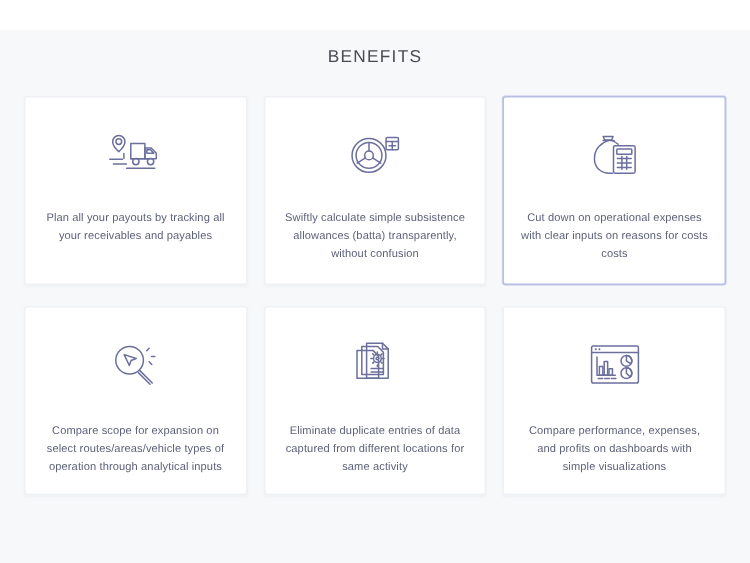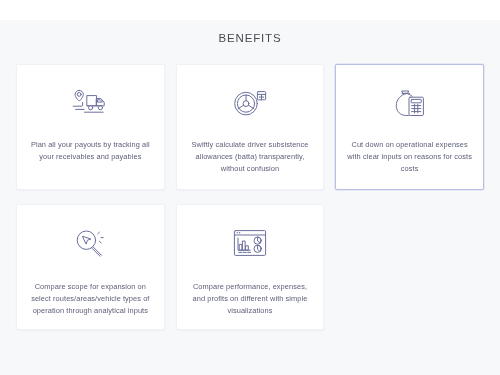--- a/index.html
+++ b/index.html
@@ -150,21 +150,21 @@
             <circle cx="13" cy="14.6" r="2.9"></circle>
 
             <path d="M13 11.7V6.0"></path>
             <path d="M10.6 16.2 5.1 19.8"></path>
             <path d="M15.4 16.2 20.9 19.8"></path>
 
             <rect x="24.4" y="2.6" width="8.2" height="8.2" rx="0.8"></rect>
             <path d="M24.4 5.4h8.2M28.5 5.4v5.4M26.4 8.1h4.2"></path>
           </svg>
         </span>
-        <div class="card-text">Swiftly calculate driver subsistence allowances (batta) transparently, without confusion</div>
+        <div class="card-text">Swiftly calculate simple subsistence allowances (batta) transparently, without confusion</div>
       </div>
 
       <div class="card highlight">
         <span class="card-icon">
           <svg width="33" height="29" viewBox="0 0 33 29" fill="none" stroke="#6b6f9c" stroke-width="1" stroke-linecap="round" stroke-linejoin="round">
 
             <path d="M9.1 2.0h6.6l-1.0 2.3H10.1z"></path>
             <path d="M9.1 4.6h7.3"></path>
 
             <path d="M12.9 4.6C8.0 6.0 3.3 10.2 3.3 16.6c0 6.2 4.4 9.9 9.9 9.9h2.2"></path>
@@ -189,20 +189,40 @@
 
             <path d="M20.1 18.9l8.4 8.4"></path>
             <path d="M19.2 20.4l7.8 7.8"></path>
 
             <path d="M24.8 5.8l1.6-1.6M28.0 9.6h2.2M26.4 13.2l1.8 1.8"></path>
           </svg>
         </span>
         <div class="card-text">Compare scope for expansion on select routes/areas/vehicle types of operation through analytical inputs</div>
       </div>
 
+      <div class="card row2">
+        <span class="card-icon">
+          <svg width="28" height="30" viewBox="0 0 28 30" fill="none" stroke="#6b6f9c" stroke-width="1" stroke-linecap="round" stroke-linejoin="round">
+
+            <path d="M2.0 5.6h10.6l3.8 3.8v14.8H2.0z"></path>
+
+            <path d="M5.2 3.0h10.6l3.8 3.8v14.8H5.2z"></path>
+
+            <path d="M8.4 0.8h10.6l3.8 3.8v19.6H8.4z"></path>
+            <path d="M19.0 0.8v3.8h3.8"></path>
+
+            <circle cx="15.6" cy="11.0" r="2.6"></circle>
+            <circle cx="15.6" cy="11.0" r="0.9"></circle>
+            <path d="M15.6 7.6v-1.0M15.6 15.4v1.0M12.2 11.0h-1.0M19.0 11.0h1.0M13.2 8.6l-0.7-0.7M18.0 13.4l0.7 0.7M18.0 8.6l0.7-0.7M13.2 13.4l-0.7 0.7"></path>
+
+            <path d="M11.4 17.6h8.0M11.4 20.0h8.0"></path>
+          </svg>
+        </span>
+        <div class="card-text">Eliminate duplicate entries of data captured from different locations for same activity</div>
+      </div>
 
       <div class="card row2">
         <span class="card-icon">
           <svg width="34" height="28" viewBox="0 0 34 28" fill="none" stroke="#6b6f9c" stroke-width="1" stroke-linecap="round" stroke-linejoin="round">
 
             <rect x="1.4" y="1.6" width="31.2" height="24.8" rx="1.2"></rect>
             <path d="M1.4 6.0h31.2"></path>
             <circle cx="4.2" cy="3.8" r="0.7" fill="#6b6f9c" stroke="none"></circle>
             <circle cx="6.6" cy="3.8" r="0.7" fill="#6b6f9c" stroke="none"></circle>
 
@@ -213,18 +233,18 @@
             <rect x="13.0" y="16.8" width="2.3" height="4.4"></rect>
 
             <path d="M5.8 23.4h3.0M10.2 23.4h3.0M14.6 23.4h3.0"></path>
 
             <circle cx="24.6" cy="11.6" r="3.6"></circle>
             <path d="M24.6 11.6V8.0a3.6 3.6 0 013.0 5.6z"></path>
             <circle cx="24.6" cy="19.8" r="3.6"></circle>
             <path d="M24.6 19.8v-3.6a3.6 3.6 0 012.6 6.1z"></path>
           </svg>
         </span>
-        <div class="card-text">Compare performance, expenses, and profits on different with simple visualizations</div>
+        <div class="card-text">Compare performance, expenses, and profits on dashboards with simple visualizations</div>
       </div>
 
     </div>
   </div>
 </div>
 
 </body></html>

